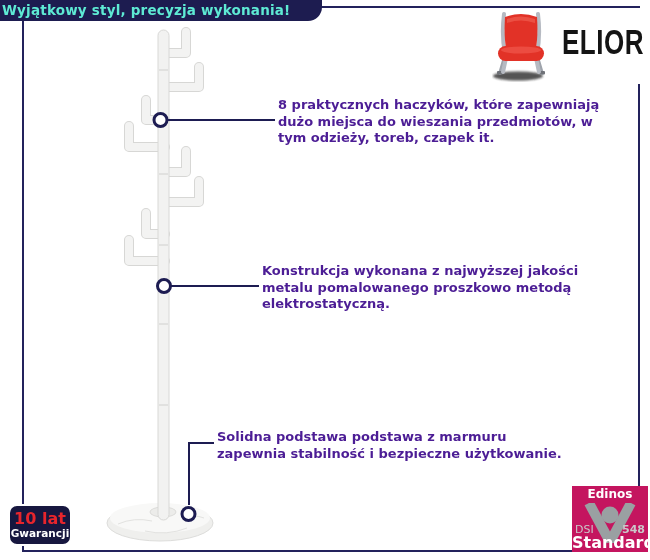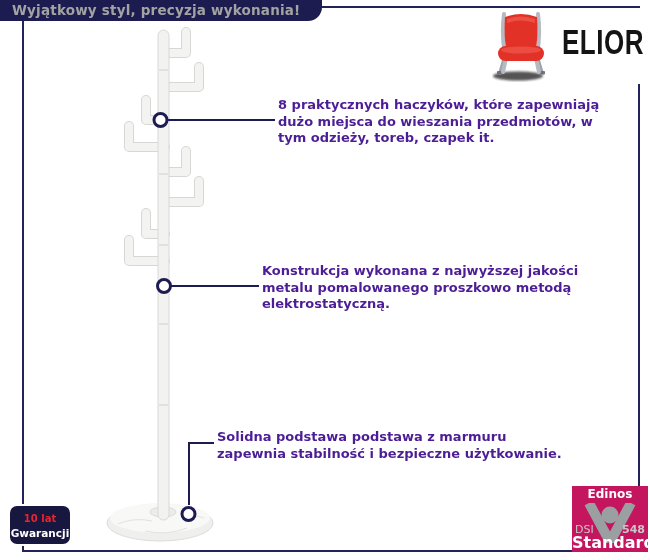--- a/index.html
+++ b/index.html
@@ -7,22 +7,22 @@
     position:relative;width:650px;height:560px;background:#ffffff;overflow:hidden;
     font-family:"DejaVu Sans",sans-serif;
   }
   .frame{
     position:absolute;left:22px;top:6px;width:618px;height:546px;
     box-sizing:border-box;border:2px solid #23225c;
   }
   .banner{
     position:absolute;left:0;top:0;width:322px;height:21px;
     background:#1d1c50;border-radius:0 0 14px 0;
-    color:#a3a3a3;font-weight:bold;font-size:13.5px;line-height:21px;
-    padding-left:12px;box-sizing:border-box;white-space:nowrap;letter-spacing:.2px;
+    color:#5eead4;font-weight:bold;font-size:13.5px;line-height:21px;
+    padding-left:2px;box-sizing:border-box;white-space:nowrap;letter-spacing:.2px;
   }
   .logo{position:absolute;left:492px;top:8px;width:150px;height:76px;background:#fff;}
   .logo svg{position:absolute;left:0;top:4px;}
   .logo .brand{
     position:absolute;left:70px;top:20px;
     font-family:"Liberation Sans",sans-serif;font-weight:bold;font-size:25px;color:#141414;
     transform:scale(1.04,1.38);transform-origin:left center;letter-spacing:.5px;
   }
   .rack{position:absolute;left:0;top:0;pointer-events:none;}
   .note{
@@ -31,21 +31,21 @@
   }
   .note-1{left:278px;top:97px;}
   .note-2{left:262px;top:263px;}
   .note-3{left:217px;top:429px;}
   .warranty{
     position:absolute;left:8px;top:504px;width:64px;height:42px;
     background:#17173f;border:2px solid #ffffff;border-radius:9px;
     box-sizing:border-box;text-align:center;z-index:3;
     display:flex;flex-direction:column;justify-content:center;
   }
-  .warranty .w1{color:#e8252c;font-size:10px;font-weight:bold;line-height:16px;}
+  .warranty .w1{color:#e8252c;font-size:16px;font-weight:bold;line-height:16px;}
   .warranty .w2{color:#ffffff;font-size:10.5px;font-weight:bold;line-height:12px;}
   .edinos{
     position:absolute;left:572px;top:486px;width:76px;height:66px;
     background:#c4155f;z-index:3;overflow:hidden;
   }
   .edinos .brand{
     position:absolute;left:0;top:1px;width:100%;text-align:center;
     color:#ffffff;font-weight:bold;font-size:12px;
   }
   .edinos svg{position:absolute;left:10px;top:17px;}

